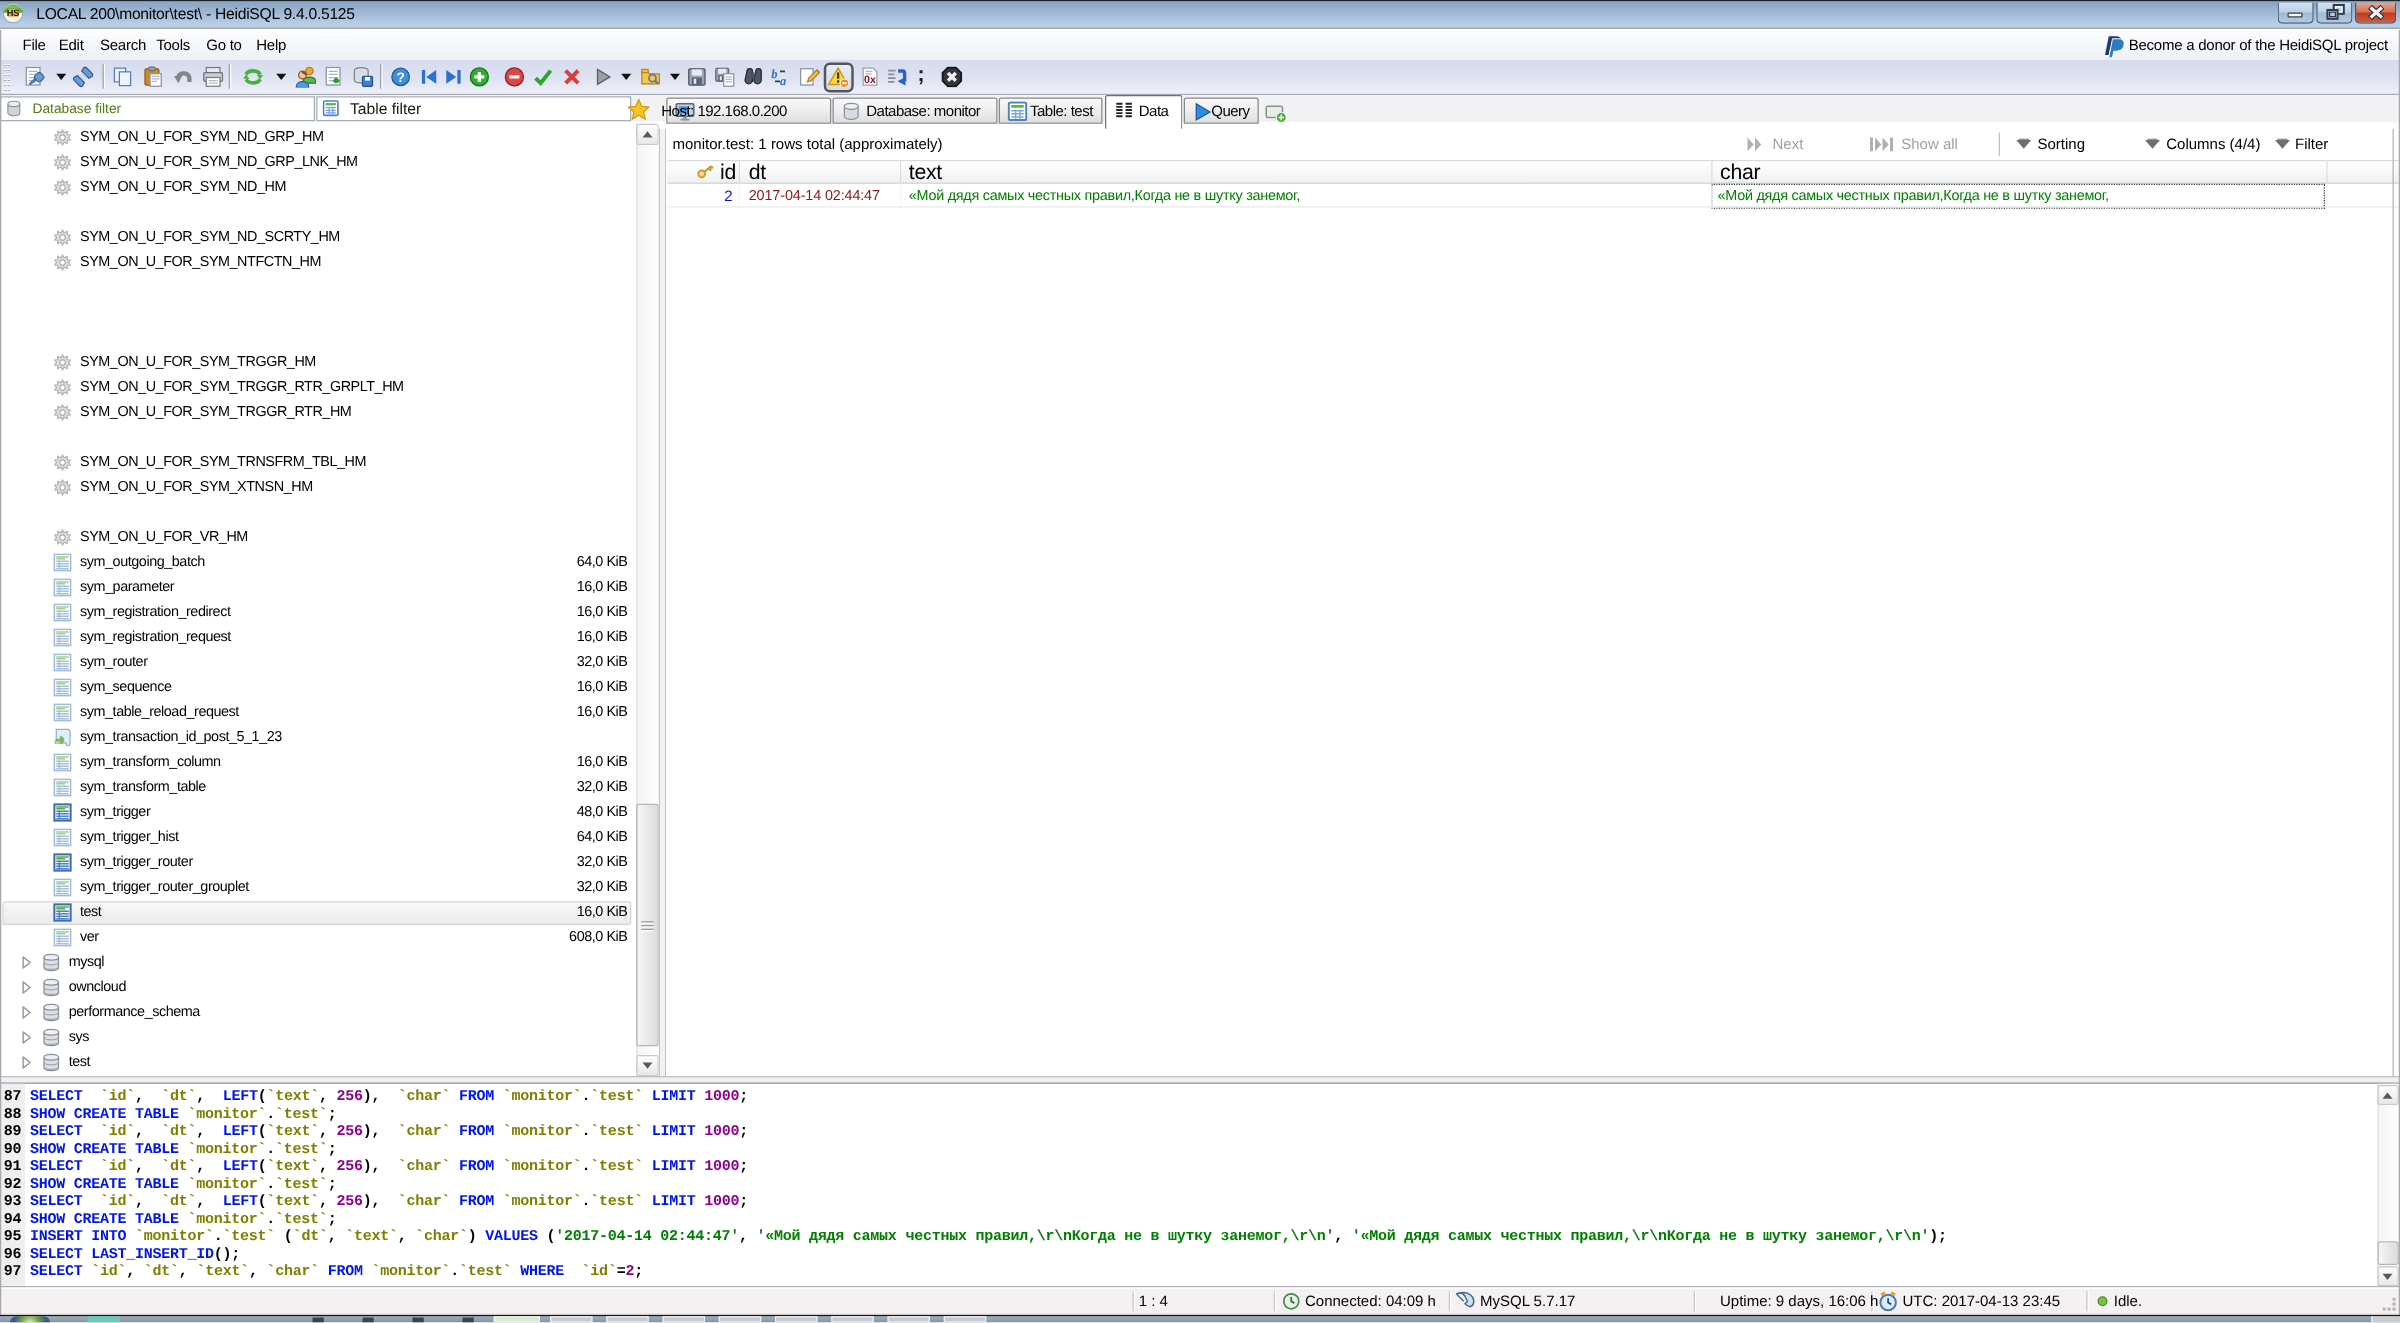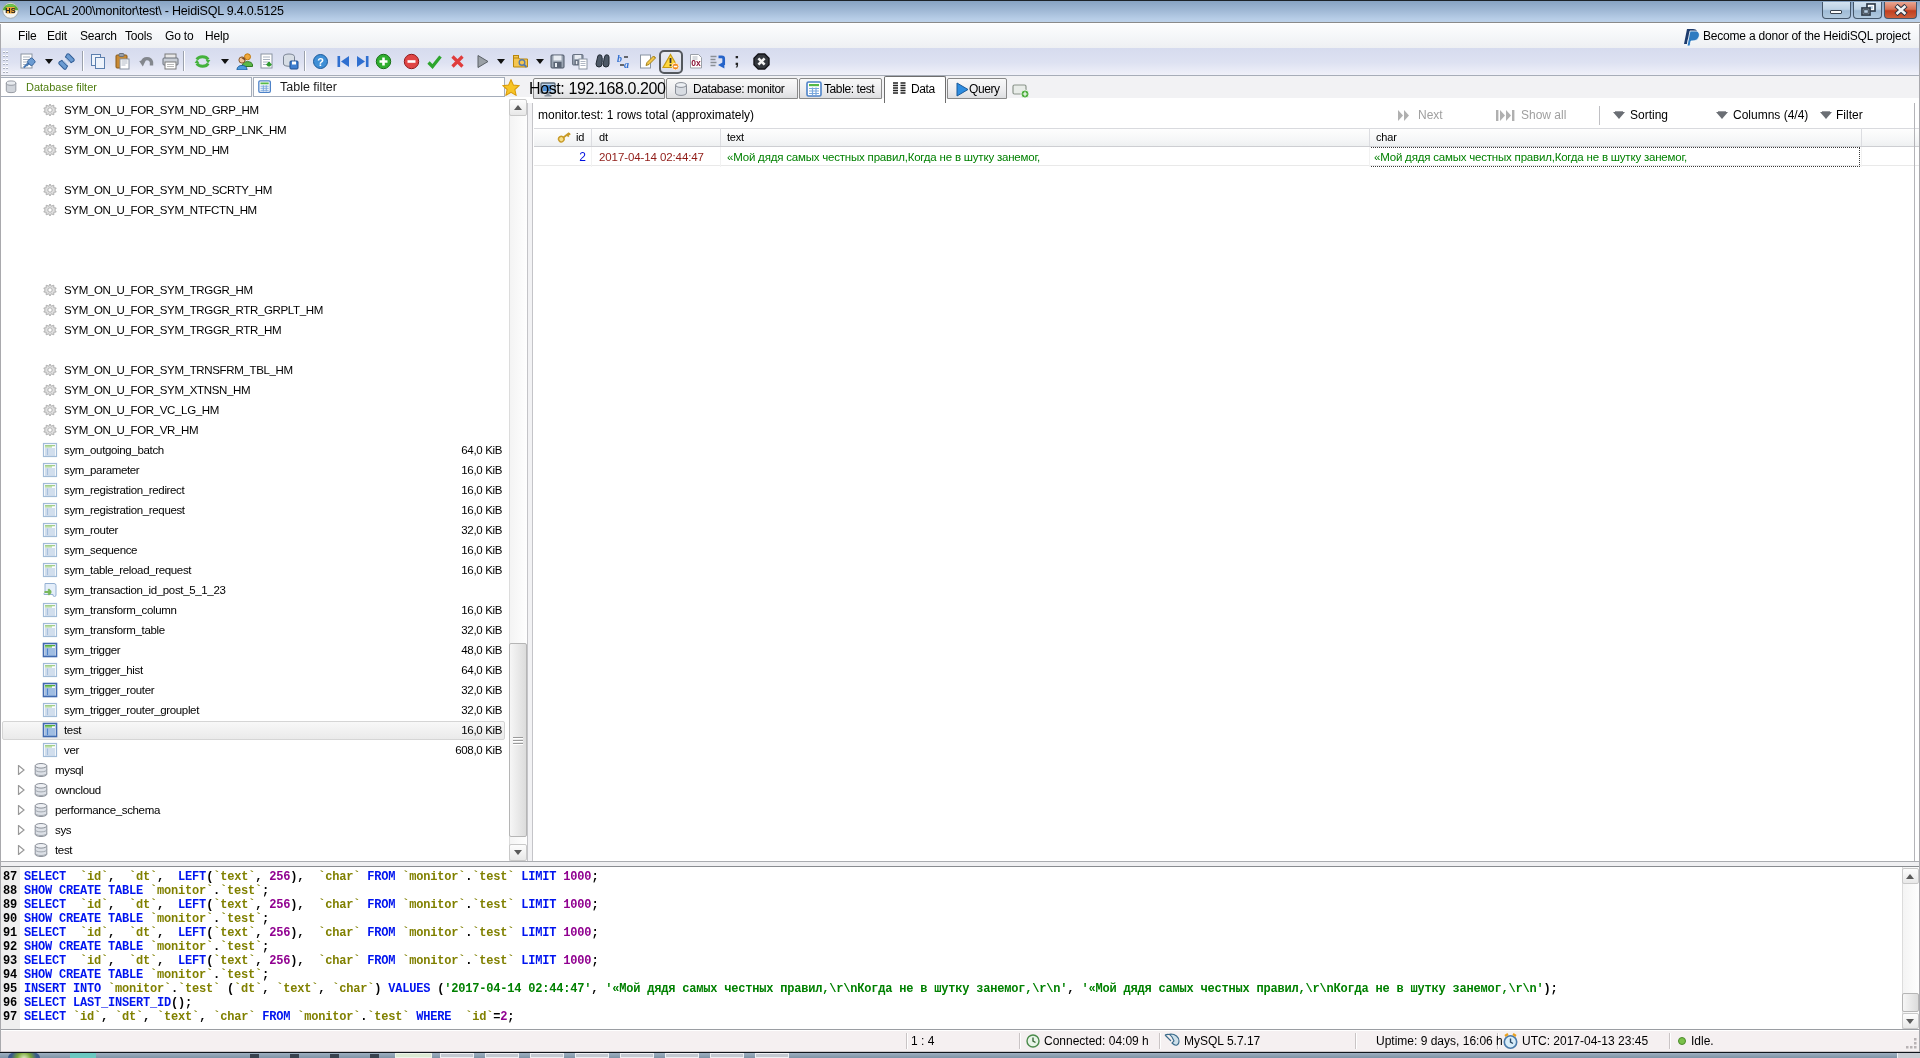--- a/index.html
+++ b/index.html
@@ -27,21 +27,21 @@
 .dbi{position:absolute;left:33px;top:2px;width:16px;height:16px}
 .sel{left:2px;width:503px;height:19px;top:624px;background:linear-gradient(#f8f8f8,#eaeaea);border:1px solid #d5d5d5;border-radius:2px}
 .sbtrack{background:linear-gradient(90deg,#f4f4f4,#fefefe)}
 .sbthumb{background:linear-gradient(90deg,#f6f6f6,#dcdcdc);border:1px solid #b5b5b5;border-radius:2px}
 .sbbtn{background:linear-gradient(#fdfdfd,#e8e8e8);border:1px solid #c9c9c9;border-radius:2px}
 .arrowup{width:0;height:0;border-left:4px solid transparent;border-right:4px solid transparent;border-bottom:5px solid #5a5a5a}
 .arrowdn{width:0;height:0;border-left:4px solid transparent;border-right:4px solid transparent;border-top:5px solid #5a5a5a}
 .datapanel{left:533px;top:103px;width:1387px;height:758px;background:#fff}
 .gridhdr{background:linear-gradient(#fefefe,#f6f7f8 60%,#eef0f1);border-top:1px solid #d9dade;border-bottom:1px solid #cdced2}
 .colsep{top:0;width:1px;height:18px;background:#dcdde1}
-.hdrtxt{top:1px;height:17px;line-height:17px;font-size:11px;letter-spacing:-0.2px}
+.hdrtxt{top:1px;height:17px;line-height:17px;font-size:17px;letter-spacing:-0.2px}
 .ctl{font-size:12px;color:#000}
 .log{left:0;top:866px;width:1920px;height:164px;background:#fff;border-top:1px solid #898c90;font-family:"Liberation Mono",monospace;font-size:12px;font-weight:bold;letter-spacing:-0.2px;line-height:14px;white-space:pre}
 .k{color:#0014ef}
 .i{color:#808000}
 .n{color:#900090}
 .s{color:#008000}
 .statusbar{left:0;top:1030px;width:1920px;height:22px;background:#f5f0f1;border-top:1px solid #fff}
 .ssep{top:3px;width:1px;height:16px;background:#c9c4c5;box-shadow:1px 0 0 #fff}
 .stxt{top:0;height:22px;line-height:22px;font-size:12px}
 .taskbar{left:0;top:1052px;width:1920px;height:6px;background:linear-gradient(#9fb0c0,#7e93a6)}
@@ -258,21 +258,21 @@
 </svg>
 <div class="a" style="left:533px;top:76px;width:1387px;height:27px;background:#f2f2f4"></div>
 <div class="a" style="left:533px;top:98px;width:1387px;height:5px;background:#fff;border-top:1px solid #fff"></div>
 <div class="a tab" style="left:533px;width:132px"></div>
 <svg class="a" style="left:540px;top:81px;z-index:4" width="16" height="16" viewBox="0 0 16 16">
     <rect x="1" y="2" width="14" height="10" rx="1" fill="#bfd4ea" stroke="#5a6a7a" stroke-width="1.3"></rect>
     <rect x="3" y="4" width="8" height="6" fill="#4d8fd6"></rect>
     <rect x="6.5" y="12" width="3" height="2" fill="#8a94a0"></rect>
     <rect x="4.5" y="14" width="7" height="1.5" fill="#8a94a0"></rect>
   </svg>
-<div class="a" style="left:529px;top:79px;z-index:4;height:20px;line-height:20px;font-size:16px;letter-spacing:-0.4px;white-space:nowrap">Host: 192.168.0.200</div>
+<div class="a" style="left:529px;top:79px;z-index:4;height:20px;line-height:20px;font-size:12px;letter-spacing:-0.4px;white-space:nowrap">Host: 192.168.0.200</div>
 <div class="a tab" style="left:666px;width:132px"></div>
 <svg class="a" style="left:673px;top:81px;z-index:4" width="16" height="16" viewBox="0 0 16 16">
     <path d="M2.5 4 v8 a5.5 2.4 0 0 0 11 0 v-8" fill="#d8dce2" stroke="#8a8f98"></path>
     <ellipse cx="8" cy="4" rx="5.5" ry="2.4" fill="#eceff3" stroke="#8a8f98"></ellipse>
   </svg>
 <div class="a" style="left:693px;top:79px;z-index:4;height:20px;line-height:20px;font-size:12px;letter-spacing:-0.4px;white-space:nowrap">Database: monitor</div>
 <div class="a tab" style="left:799px;width:83px"></div>
 <svg class="a" style="left:806px;top:81px;z-index:4" width="16" height="16" viewBox="0 0 16 16">
     <rect x="1" y="1" width="14" height="14" rx="1.5" fill="#fff" stroke="#4d82c8" stroke-width="1.6"></rect>
     <rect x="3" y="3" width="10" height="2.2" fill="#57b947"></rect>
@@ -416,27 +416,20 @@
         <circle cx="8" cy="8" r="2.2" fill="#fff" stroke="#b0b0b0"></circle>
       </svg>
       <span style="position:absolute;left:64px">SYM_ON_U_FOR_SYM_TRNSFRM_TBL_HM</span>
     </div>
     <div class="trow a" style="top:283px">
       <svg class="gear" viewBox="0 0 16 16">
         <path d="M8 2 L9.2 4.2 L11.8 3.2 L11.8 5.8 L14.2 6 L12.8 8 L14.2 10 L11.8 10.2 L11.8 12.8 L9.2 11.8 L8 14 L6.8 11.8 L4.2 12.8 L4.2 10.2 L1.8 10 L3.2 8 L1.8 6 L4.2 5.8 L4.2 3.2 L6.8 4.2 Z" fill="#e0e0e0" stroke="#b0b0b0"></path>
         <circle cx="8" cy="8" r="2.2" fill="#fff" stroke="#b0b0b0"></circle>
       </svg>
       <span style="position:absolute;left:64px">SYM_ON_U_FOR_SYM_XTNSN_HM</span>
-    </div>
-    <div class="trow a" style="top:303px">
-      <svg class="gear" viewBox="0 0 16 16">
-        <path d="M8 2 L9.2 4.2 L11.8 3.2 L11.8 5.8 L14.2 6 L12.8 8 L14.2 10 L11.8 10.2 L11.8 12.8 L9.2 11.8 L8 14 L6.8 11.8 L4.2 12.8 L4.2 10.2 L1.8 10 L3.2 8 L1.8 6 L4.2 5.8 L4.2 3.2 L6.8 4.2 Z" fill="#e0e0e0" stroke="#b0b0b0"></path>
-        <circle cx="8" cy="8" r="2.2" fill="#fff" stroke="#b0b0b0"></circle>
-      </svg>
-      <span style="position:absolute;left:64px">SYM_ON_U_FOR_VC_LG_HM</span>
     </div>
     <div class="trow a" style="top:323px">
       <svg class="gear" viewBox="0 0 16 16">
         <path d="M8 2 L9.2 4.2 L11.8 3.2 L11.8 5.8 L14.2 6 L12.8 8 L14.2 10 L11.8 10.2 L11.8 12.8 L9.2 11.8 L8 14 L6.8 11.8 L4.2 12.8 L4.2 10.2 L1.8 10 L3.2 8 L1.8 6 L4.2 5.8 L4.2 3.2 L6.8 4.2 Z" fill="#e0e0e0" stroke="#b0b0b0"></path>
         <circle cx="8" cy="8" r="2.2" fill="#fff" stroke="#b0b0b0"></circle>
       </svg>
       <span style="position:absolute;left:64px">SYM_ON_U_FOR_VR_HM</span>
     </div>
     <div class="a sel"></div>
     <div class="trow a" style="top:343px">

